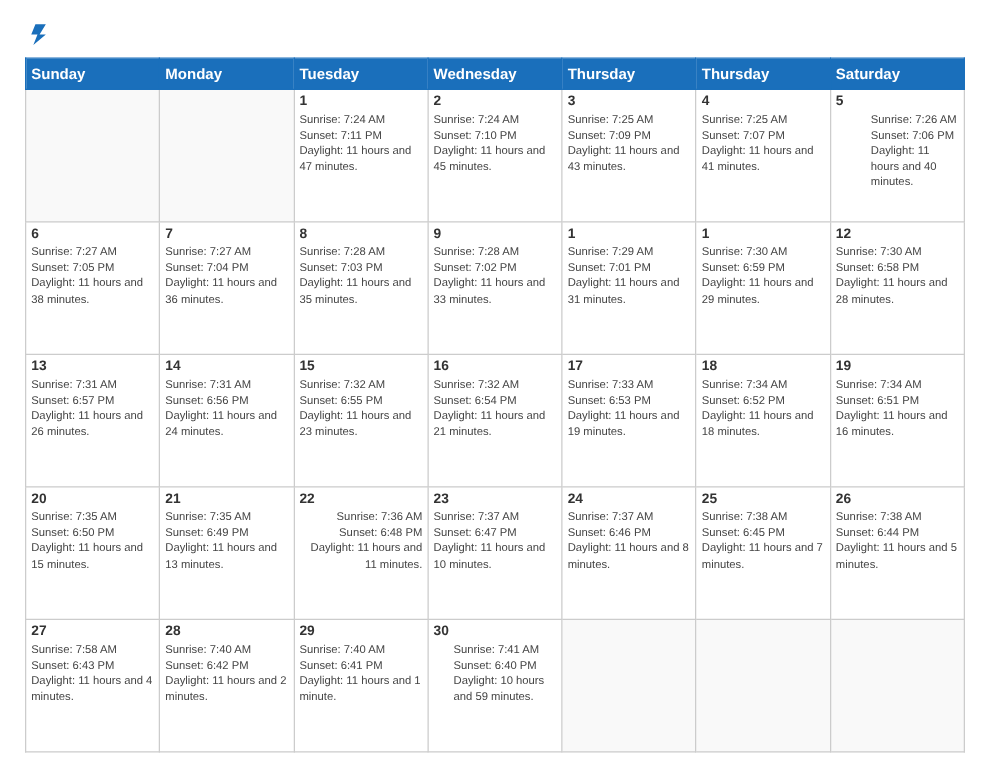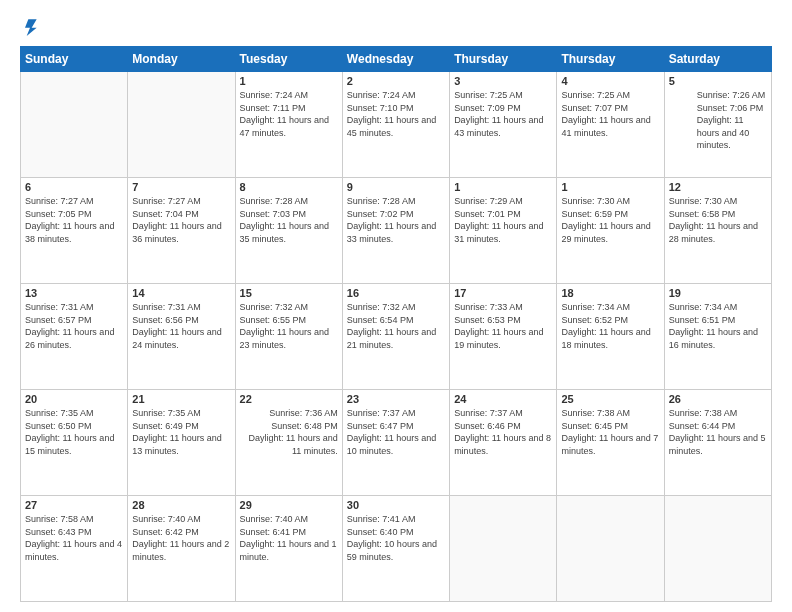--- a/index.html
+++ b/index.html
@@ -306,21 +306,21 @@
 Daylight: 11 hours and 2 minutes.</div>
           </td>
           <td>
             <div class="day-num">29</div>
             <div class="day-info" style="white-space: pre-line;">Sunrise: 7:40 AM
 Sunset: 6:41 PM
 Daylight: 11 hours and 1 minute.</div>
           </td>
           <td>
             <div class="day-num">30</div>
-            <div class="day-info" style="white-space: pre-line;">Sunrise: 7:41 AM
+            <div class="day-info" style="white-space: pre-line; margin-left: 16px;">Sunrise: 7:41 AM
 Sunset: 6:40 PM
 Daylight: 10 hours and 59 minutes.</div>
           </td>
           <td class="empty"></td>
           <td class="empty"></td>
           <td class="empty"></td>
         </tr>
       </tbody>
   </table>
 </div>

